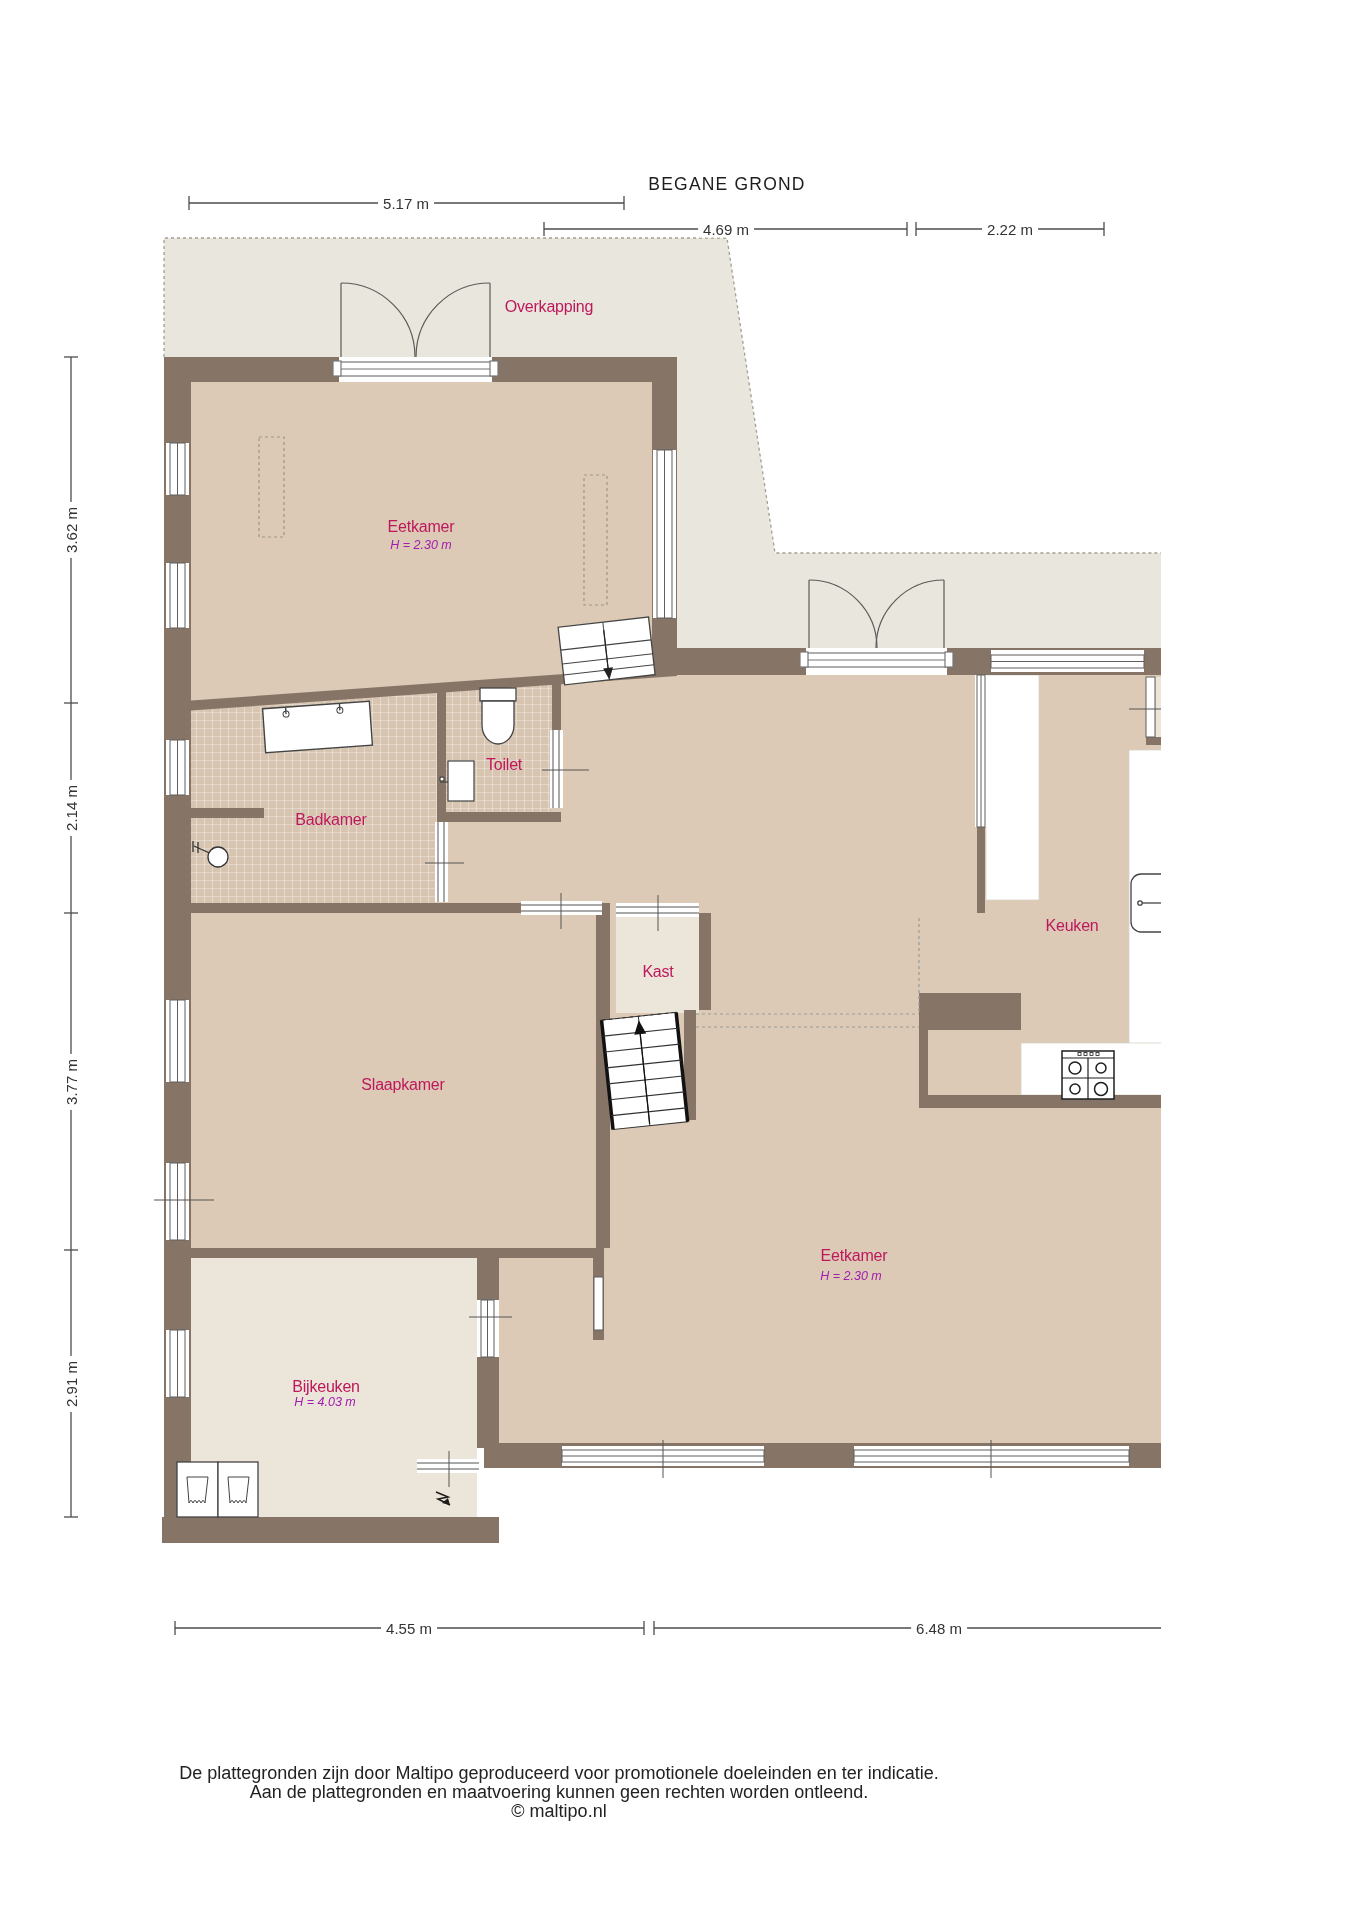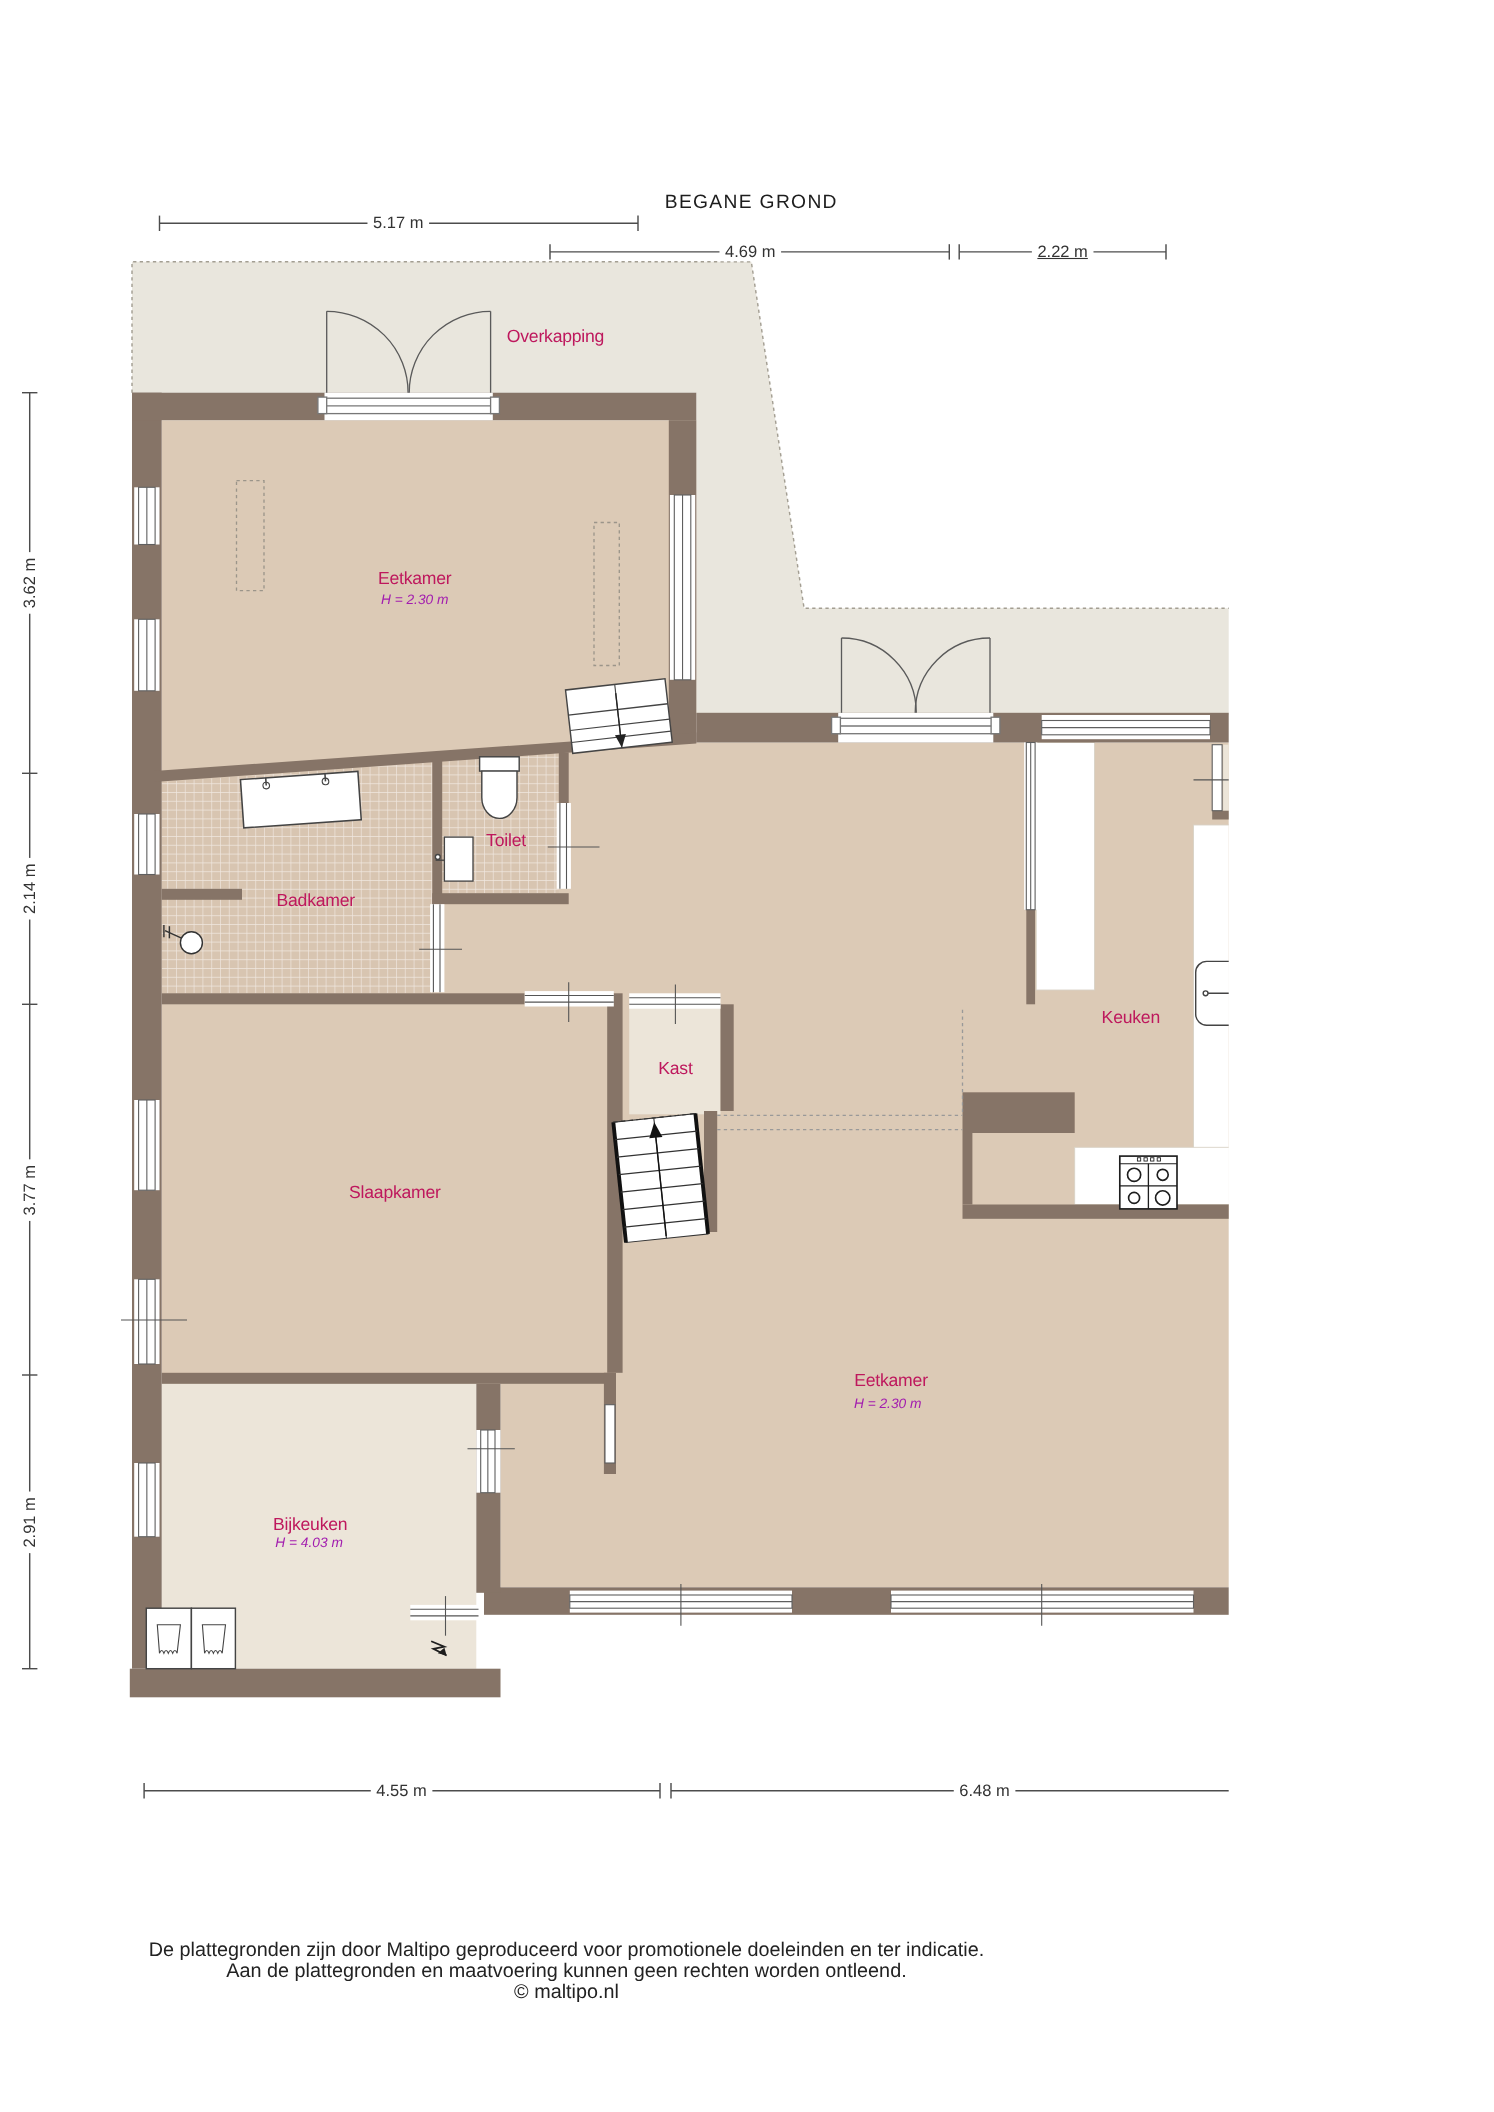--- a/index.html
+++ b/index.html
@@ -1,17 +1,17 @@
 <!DOCTYPE html>
 <html><head>
 <meta charset="utf-8">
 <style>
   html,body{margin:0;padding:0;background:#fff;}
   #canvas{position:relative;width:1117px;height:1920px;background:#ffffff;overflow:hidden;
-          font-family:"Liberation Sans", sans-serif;}
+          font-family:"Liberation Sans", sans-serif;margin-left:44px;}
   #plan-svg{position:absolute;left:0;top:0;}
   .lbl{position:absolute;transform:translate(-50%,-50%);white-space:nowrap;color:#be185d;}
   .title{font-size:17.5px;letter-spacing:1.2px;color:#1d1d1d;}
   .room{font-size:16px;letter-spacing:-0.2px;}
   .hgt{font-size:12.5px;font-style:italic;color:#a21caf;}
   .dim{font-size:15px;color:#333;background:#fff;padding:0 5px;}
   .rot{transform:translate(-50%,-50%) rotate(-90deg);}
   .foot{font-size:18px;color:#222;}
 </style>
 </head>
@@ -318,21 +318,21 @@
 <span class="lbl room" style="left:614px;top:972px;">Kast</span>
 <span class="lbl room" style="left:359px;top:1085px;">Slaapkamer</span>
 <span class="lbl room" style="left:1028px;top:926px;">Keuken</span>
 <span class="lbl room" style="left:810px;top:1256px;">Eetkamer</span>
 <span class="lbl hgt" style="left:807px;top:1276px;">H = 2.30 m</span>
 <span class="lbl room" style="left:282px;top:1387px;">Bijkeuken</span>
 <span class="lbl hgt" style="left:281px;top:1402px;">H = 4.03 m</span>
 
 <span class="lbl dim" style="left:362px;top:203px;">5.17 m</span>
 <span class="lbl dim" style="left:682px;top:229px;">4.69 m</span>
-<span class="lbl dim" style="left:966px;top:229px;text-decoration:underline;">2.22 m</span>
+<span class="lbl dim" style="left:966px;top:229px;">2.22 m</span>
 
 <span class="lbl dim rot" style="left:27px;top:530px;">3.62 m</span>
 <span class="lbl dim rot" style="left:27px;top:808px;">2.14 m</span>
 <span class="lbl dim rot" style="left:27px;top:1082px;">3.77 m</span>
 <span class="lbl dim rot" style="left:27px;top:1384px;">2.91 m</span>
 
 <span class="lbl dim rot" style="left:1328px;top:523px;">3.19 m</span>
 <span class="lbl dim rot" style="left:1328px;top:887px;">4.71 m</span>
 <span class="lbl dim rot" style="left:1328px;top:1278px;">3.81 m</span>
 

